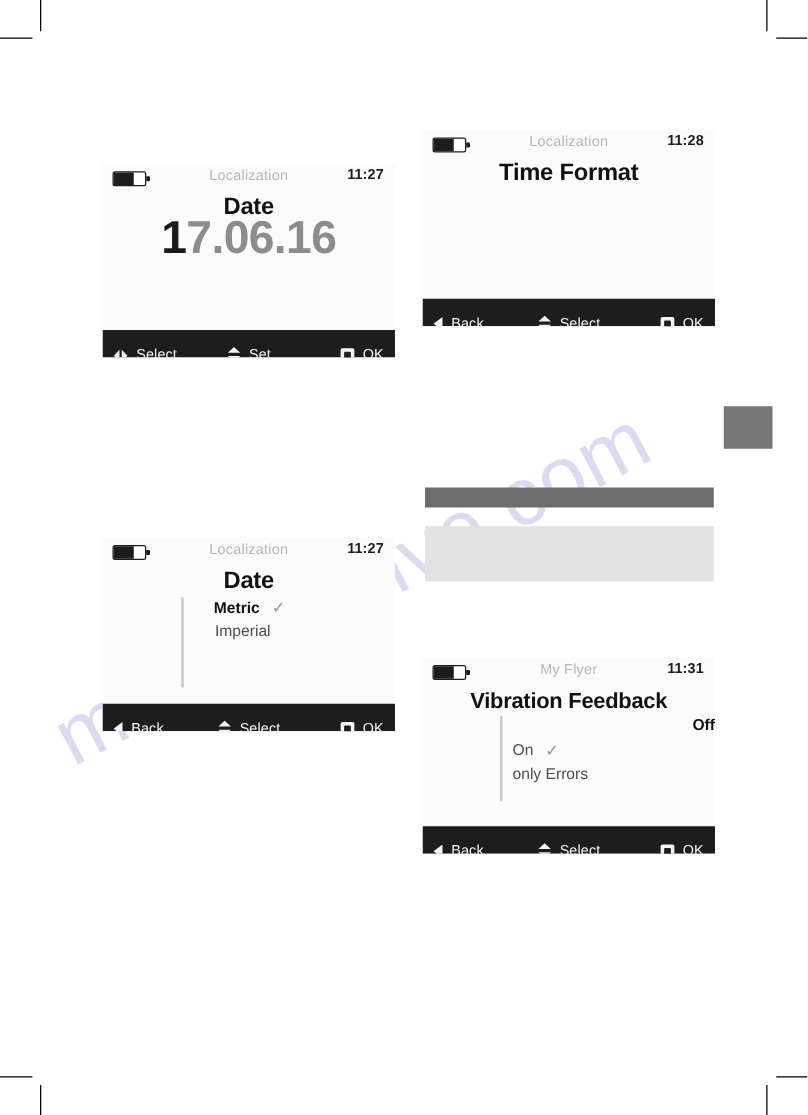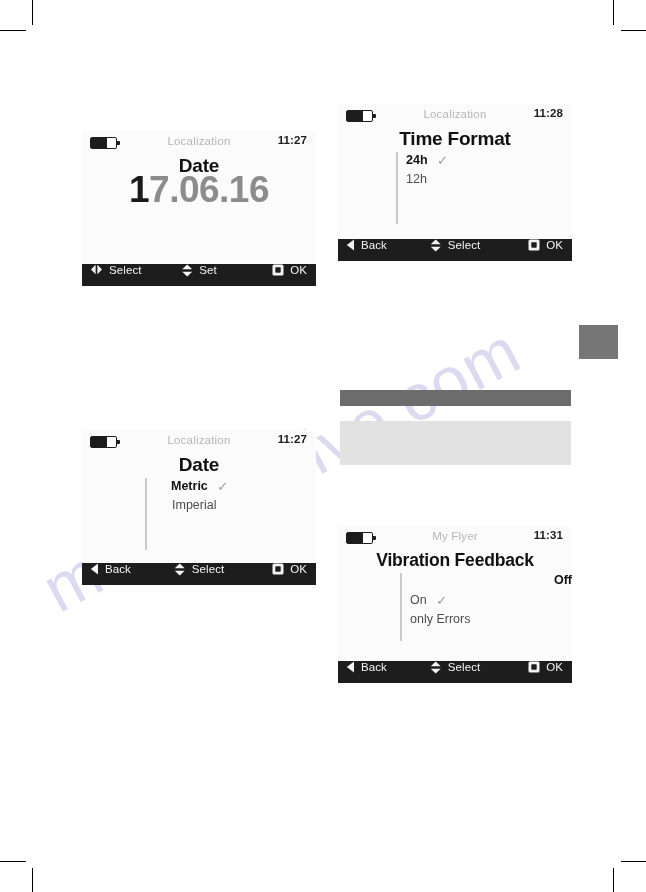--- a/index.html
+++ b/index.html
@@ -169,21 +169,21 @@
     background: #1d1d1d;
     color: #f2f2f2;
     position: relative;
     flex: 0 0 auto;
   }
   .fitem {
     position: absolute;
     top: 0;
     height: 26px;
     display: flex;
-    align-items: flex-start;
+    align-items: flex-end;
     font-size: 11.5px;
     letter-spacing: .1px;
     color: #f4f4f4;
   }
   .fitem.left   { left: 8px; }
   .fitem.center { left: 50%; transform: translateX(-50%); }
   .fitem.right  { right: 9px; }
   .fitem .glyph {
     display: inline-flex;
     align-items: center;
@@ -264,30 +264,20 @@
 
 <div class="screen" id="screen-time-format">
   <div class="screen-body">
     <div class="status">
       <div class="battery"></div>
       <div class="breadcrumb">Localization</div>
       <div class="clock">11:28</div>
     </div>
     <div class="screen-title">Time Format</div>
 
-    <div class="option-list" style="top:46px;">
-      <div class="list-rail" style="left:58px; top:2px; height:72px;"></div>
-      <div class="option selected" style="margin-left:68px;">
-        <span>24h</span>
-        <span class="check">✓</span>
-      </div>
-      <div class="option" style="margin-left:68px;">
-        <span>12h</span>
-      </div>
-    </div>
   </div>
 
   <div class="footer">
     <div class="fitem left">
       <span class="glyph">
         <svg width="9" height="12" viewBox="0 0 9 12">
             <path d="M8 0.6 L8 11.4 L0.8 6 Z" fill="#f4f4f4"></path>
           </svg>
       </span>
       <span>Back</span>

